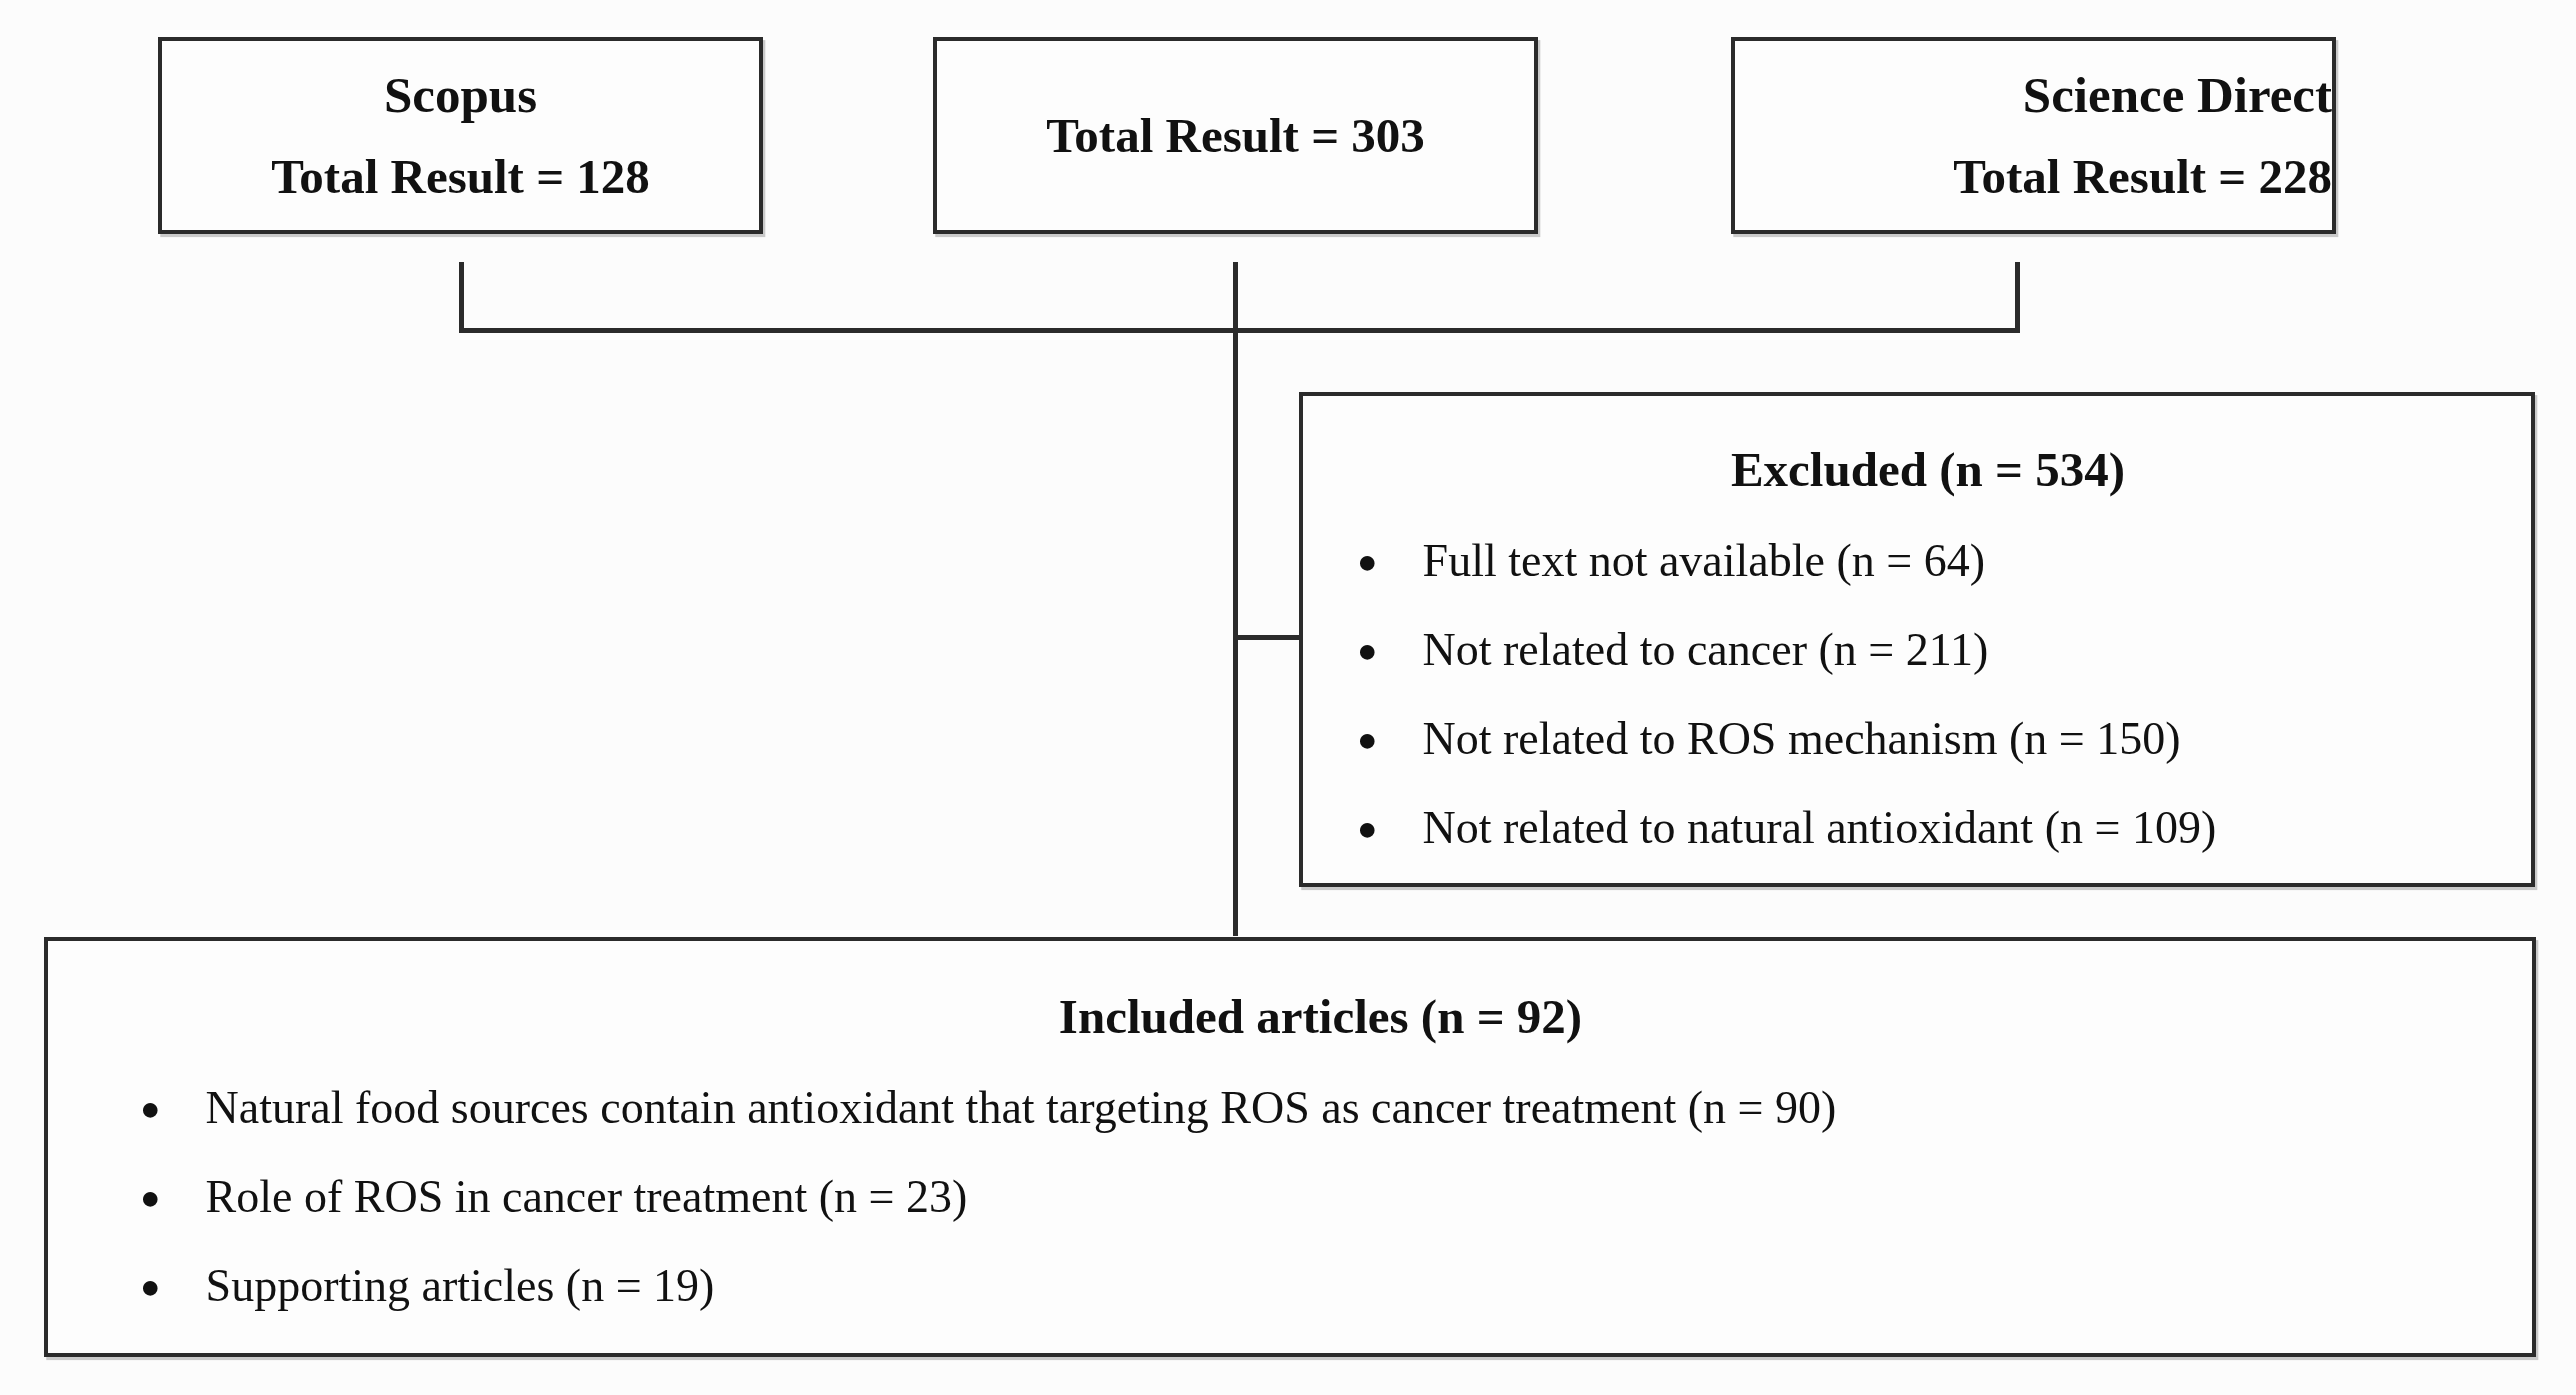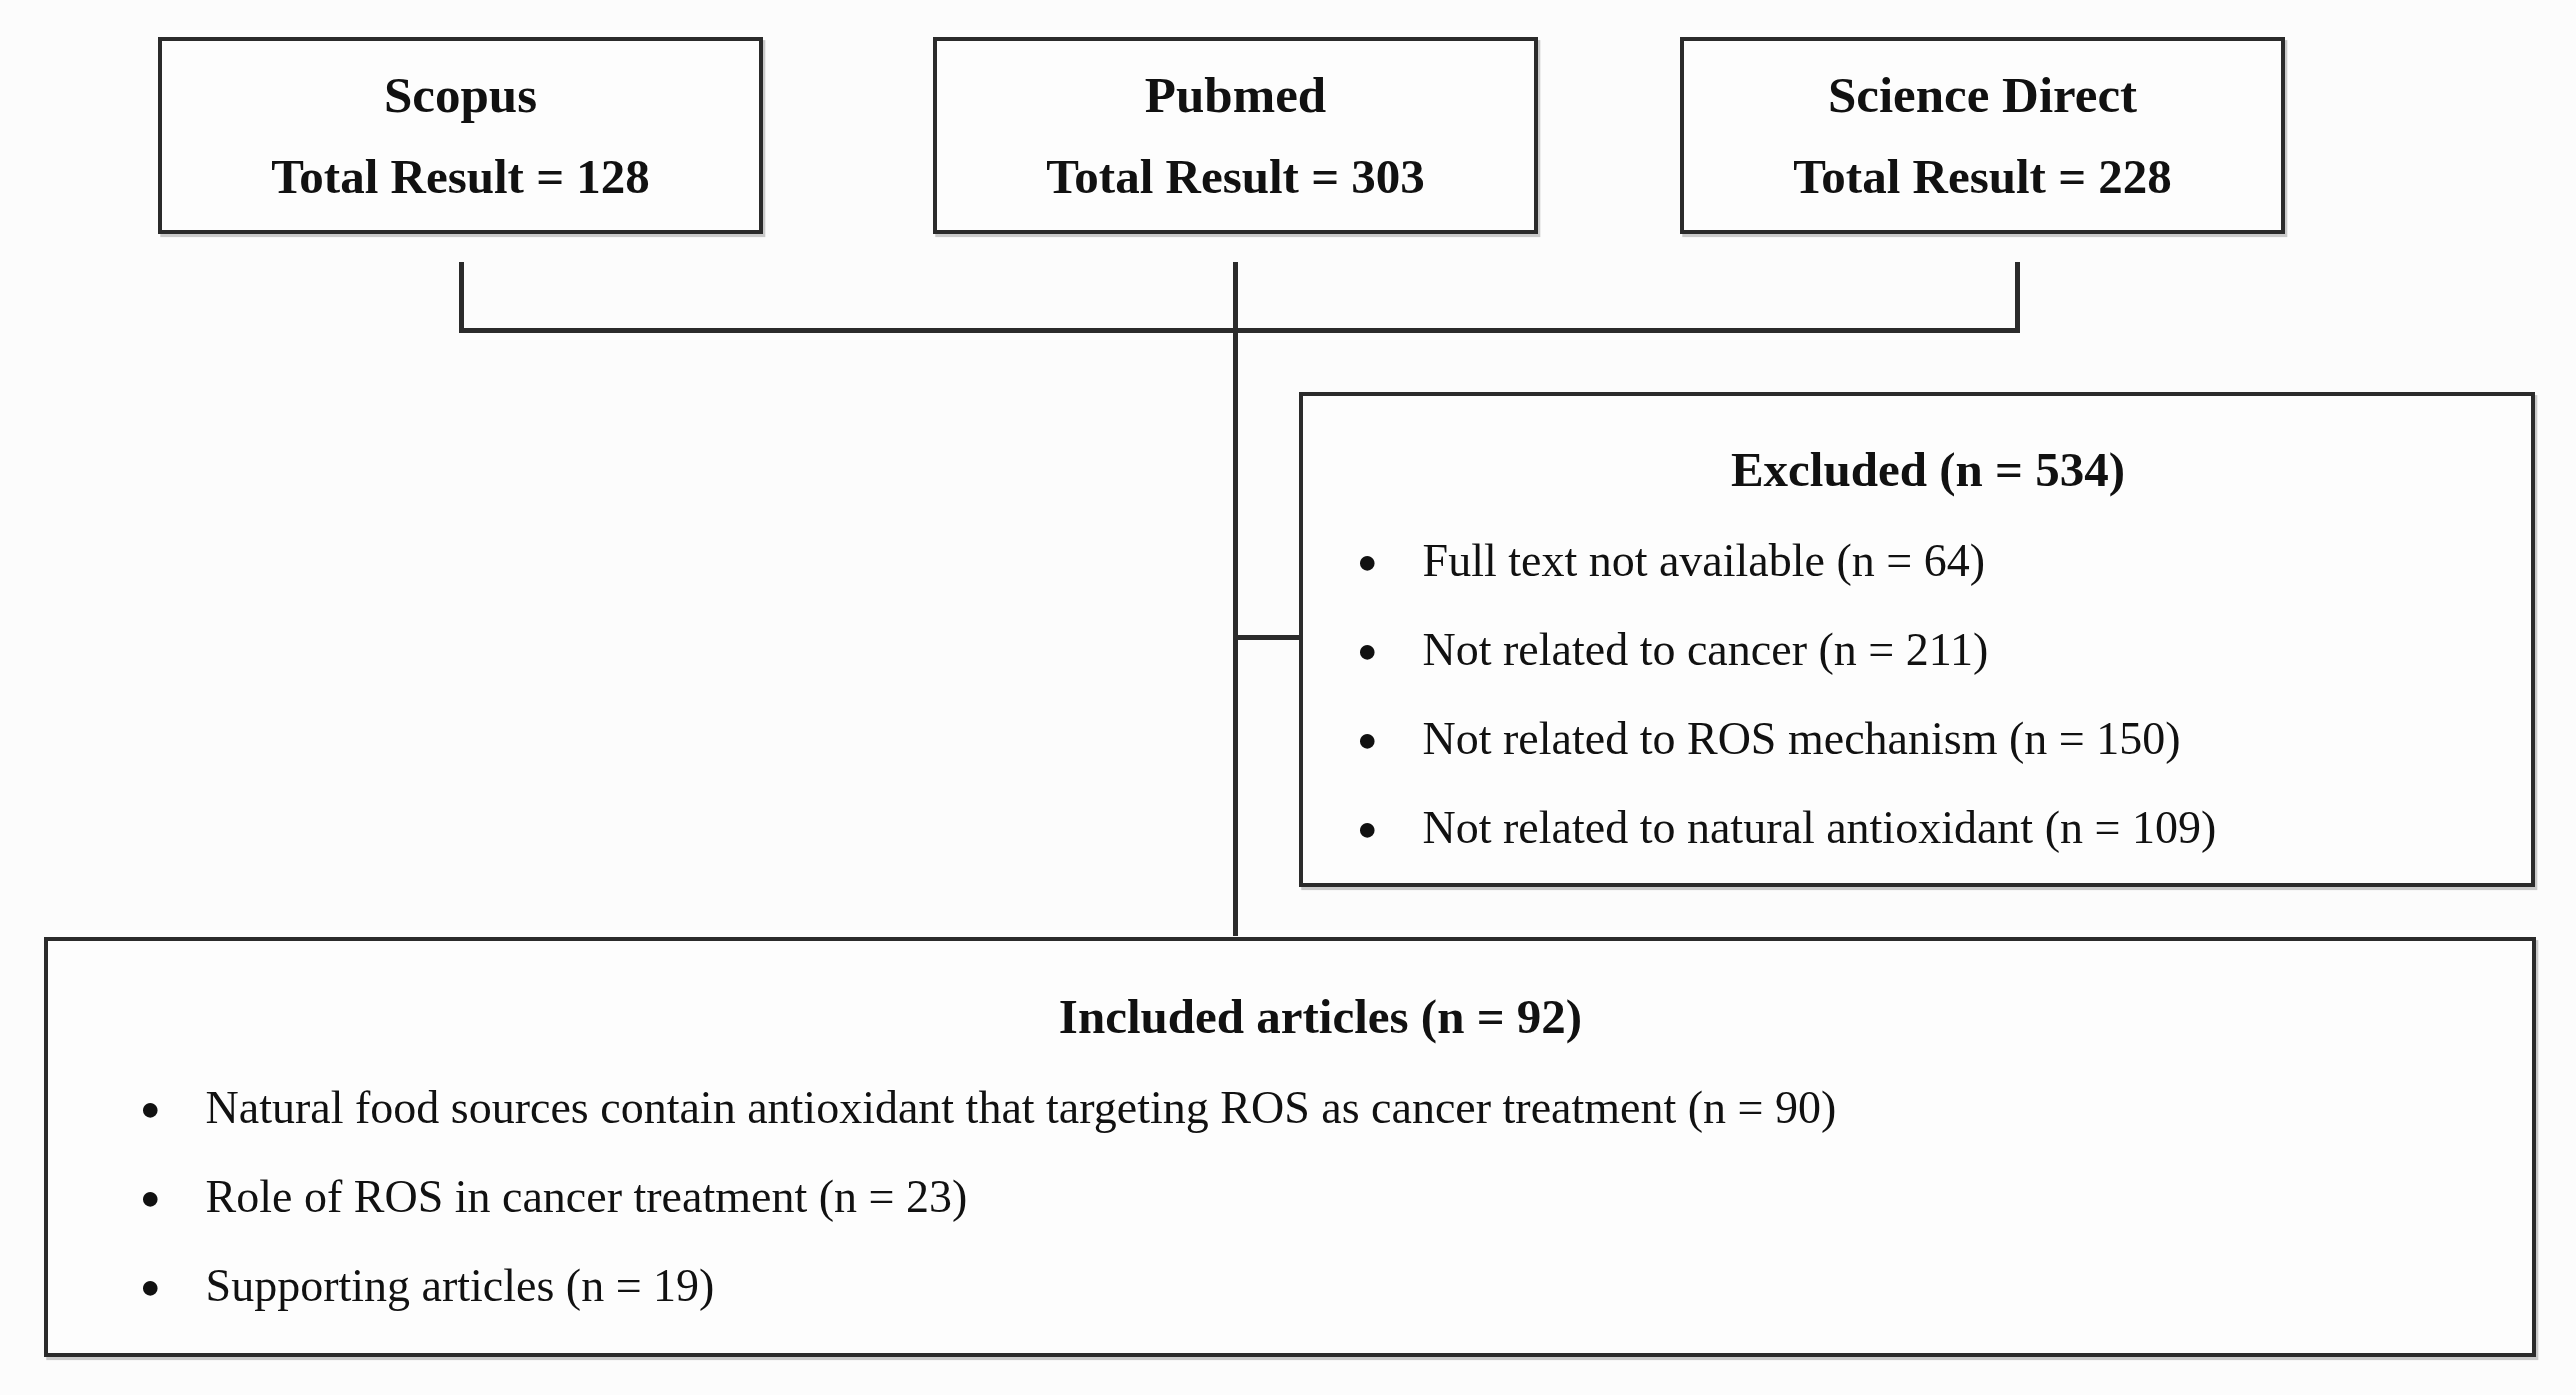--- a/index.html
+++ b/index.html
@@ -38,21 +38,21 @@
     font-weight: 700;
     line-height: 81px;
   }
   .source-box .source-total {
     font-size: 49px;
     font-weight: 700;
     line-height: 81px;
   }
   #box-scopus        { left: 158px;  }
   #box-pubmed        { left: 933px; }
-  #box-sciencedirect { left: 1680px; }
+  #box-sciencedirect { left: 1731px; align-items: flex-end; }
 
   #box-excluded {
     left: 1299px;
     top: 392px;
     width: 1236px;
     height: 495px;
     padding: 37px 32px 0 54px;
   }
   #box-included {
     left: 44px;
@@ -108,21 +108,20 @@
   <div class="line" id="stub-sciencedirect"></div>
   <div class="line" id="hline-sources"></div>
   <div class="line" id="branch-excluded"></div>
 
   <div class="node source-box" id="box-scopus">
     <div class="source-name">Scopus</div>
     <div class="source-total">Total Result = 128</div>
   </div>
 
   <div class="node source-box" id="box-pubmed">
-    <div class="source-name">Pubmed</div>
     <div class="source-total">Total Result = 303</div>
   </div>
 
   <div class="node source-box" id="box-sciencedirect">
     <div class="source-name">Science Direct</div>
     <div class="source-total">Total Result = 228</div>
   </div>
 
   <div class="node" id="box-excluded">
     <div class="group-title">Excluded (n = 534)</div>

